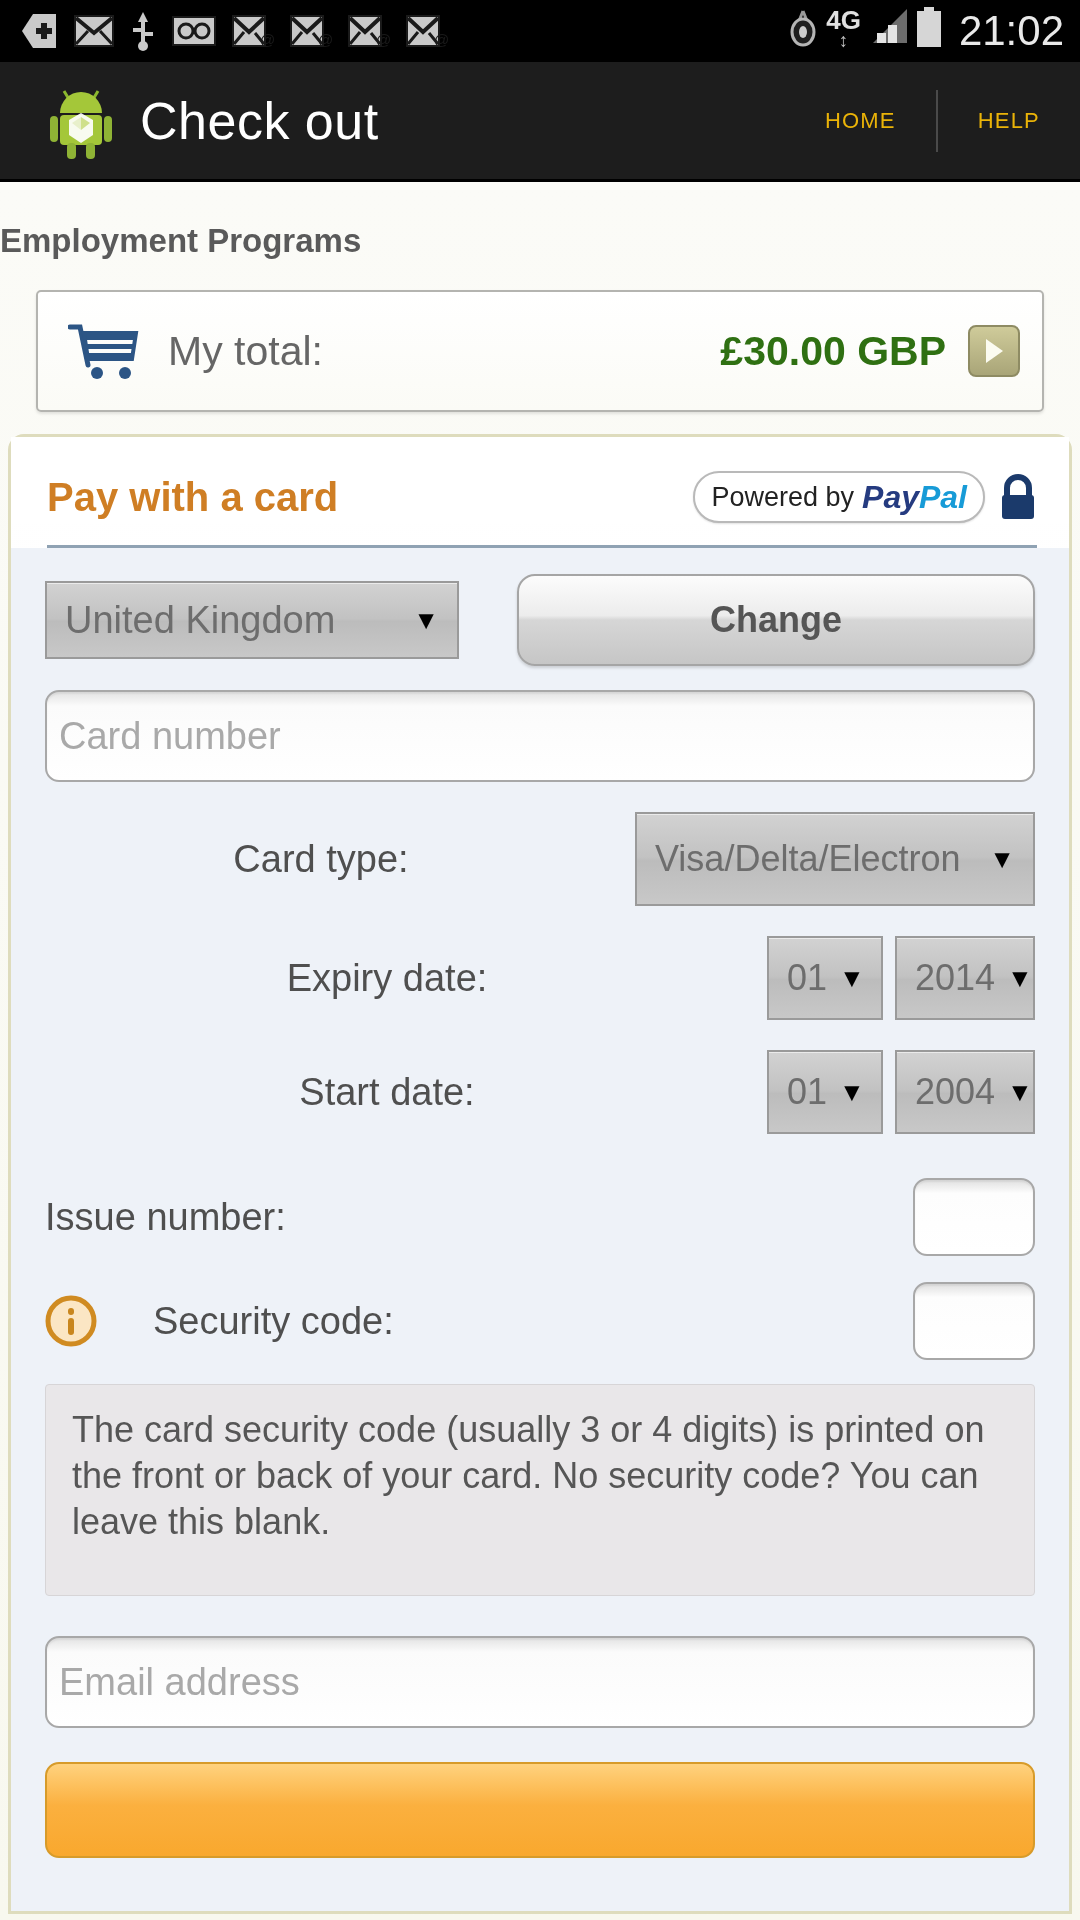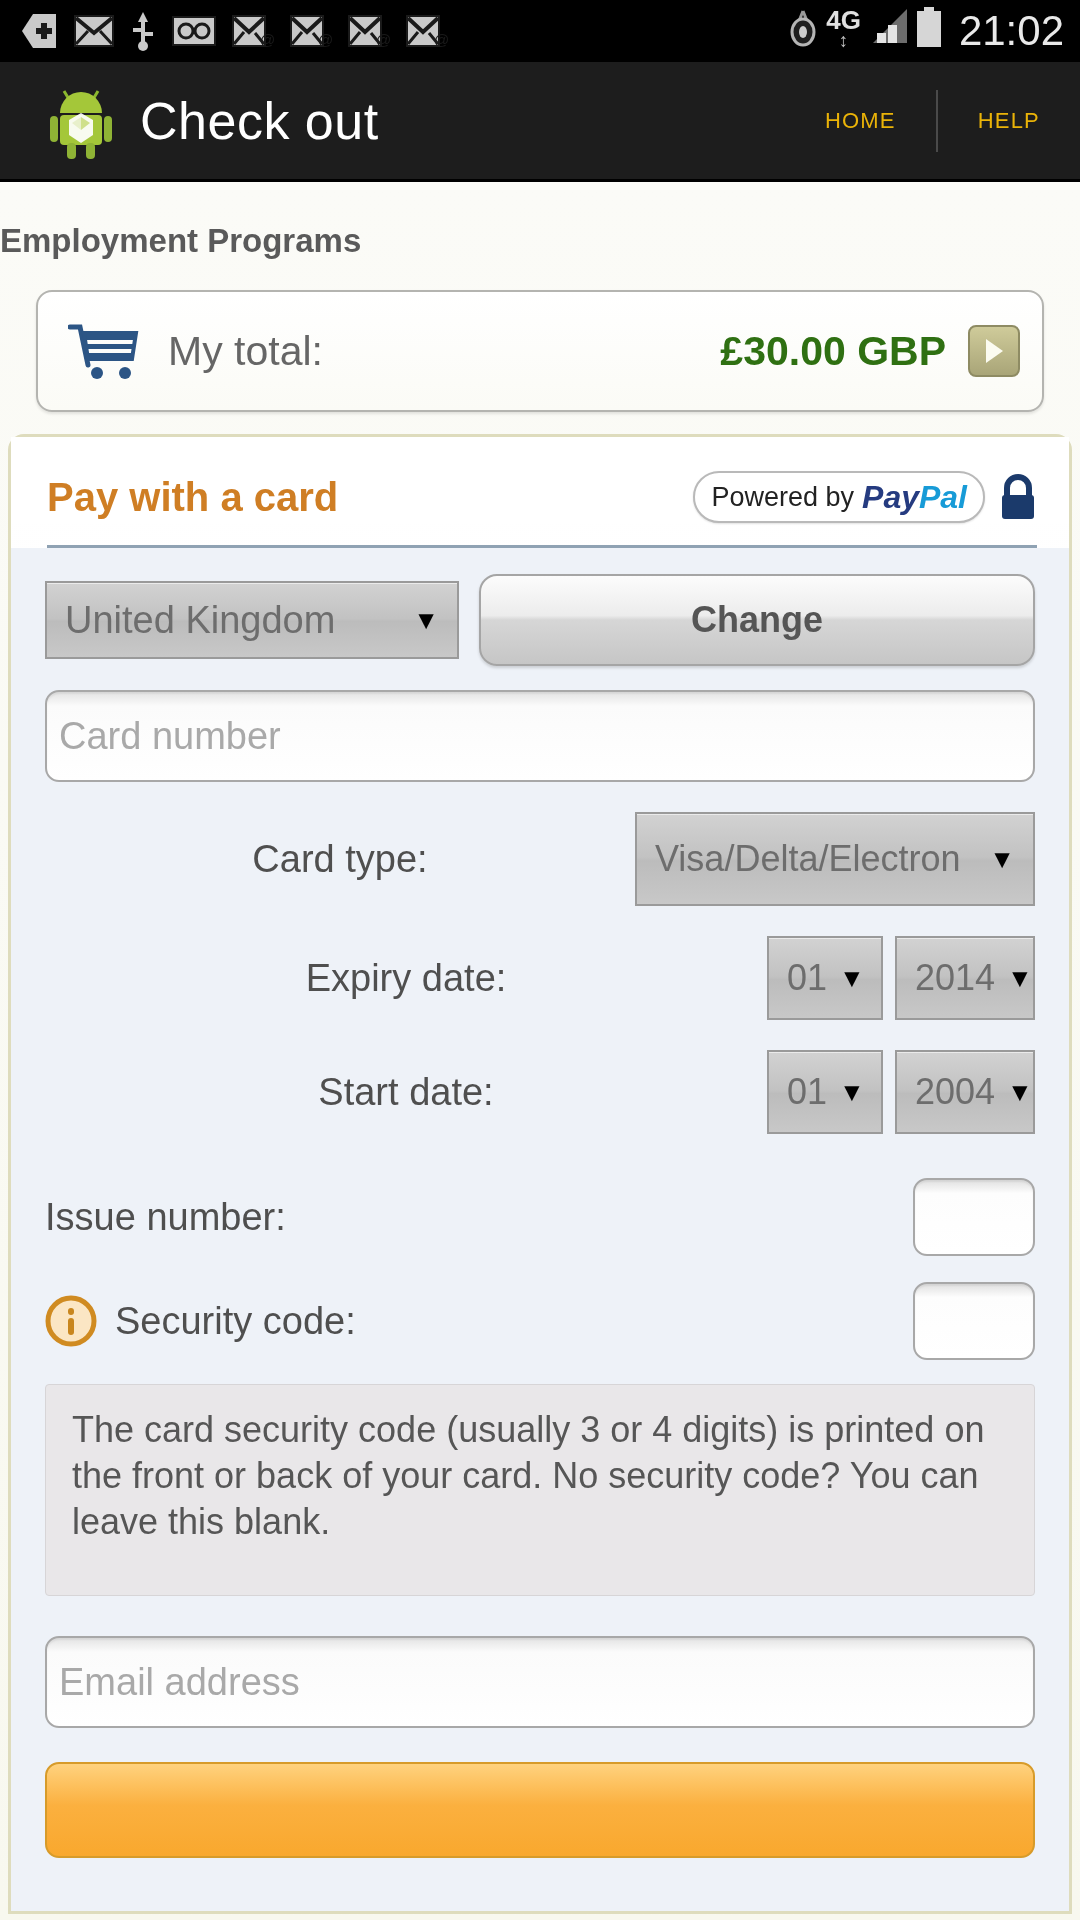--- a/index.html
+++ b/index.html
@@ -61,21 +61,21 @@
     text-align: left; color: #5a5a5a;
     font-size: 33px; font-weight: bold;
     padding-top: 40px;
   }
 
   
   .total-wrap { padding: 30px 36px 0 36px; }
   .total-card {
     background: linear-gradient(to bottom, #ffffff 0%, #fbfbf6 100%);
     border: 2px solid #b4b4b0;
-    border-radius: 16px;
+    border-radius: 5px;
     height: 122px;
     display: flex; align-items: center;
     padding: 0 22px 0 30px;
     box-shadow: 0 2px 3px rgba(0,0,0,0.10);
   }
   .cart-ico { width: 72px; height: 56px; flex: 0 0 auto; }
   .total-label { font-size: 41px; color: #666; margin-left: 28px; flex: 1; }
   .total-amt { font-size: 41px; color: #2f7012; font-weight: bold; }
   .total-arrow {
     width: 52px; height: 52px; margin-left: 22px;
@@ -112,21 +112,21 @@
   .pp-pay { font-size: 32px; font-weight: bold; font-style: italic; color: #253b80; }
   .pp-pal { font-size: 32px; font-weight: bold; font-style: italic; color: #179bd7; }
   .lock-ico { margin-left: 14px; }
   .panel-rule {
     height: 3px; background: #9aacba;
     margin: 22px 32px 0 36px; background: #8fa2b3;
   }
   .panel-body { background: #eef2f8; padding: 26px 34px 0 34px; }
 
   
-  .row { display: flex; align-items: center; }
+  .row { display: flex; align-items: center; gap: 38px; }
   .sel {
     background: linear-gradient(to bottom, #d2d2d2 0%, #c2c2c2 48%, #bcbcbc 52%, #c8c8c8 100%);
     border: 2px solid #9a9a9a;
     display: flex; align-items: center; justify-content: space-between;
     padding: 0 18px; color: #6d6d6d;
     box-shadow: inset 0 1px 0 rgba(255,255,255,0.55);
   }
   .sel .caret { color: #000; font-size: 26px; margin-left: 12px; }
 
   .country-sel { width: 414px; height: 78px; font-size: 38px; }

